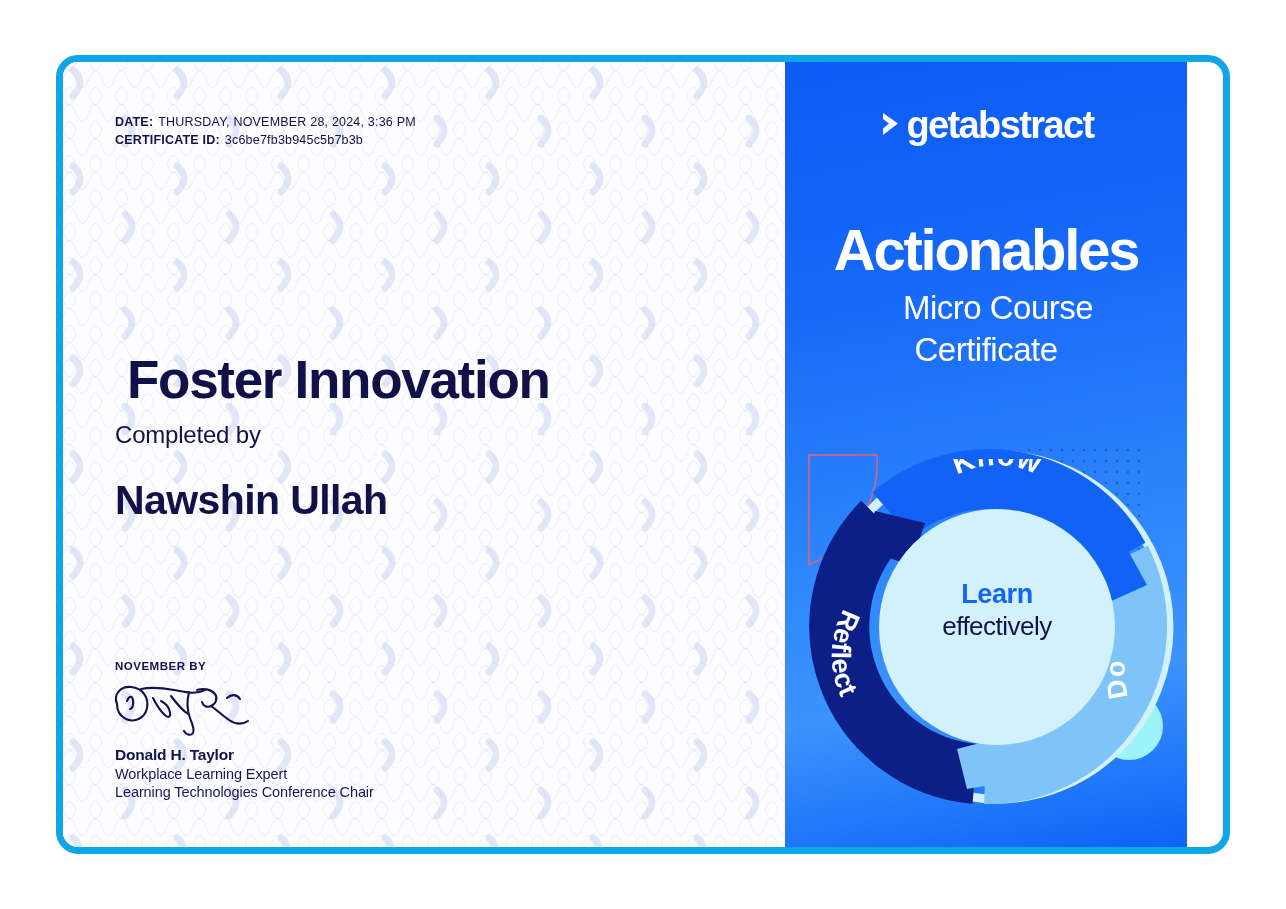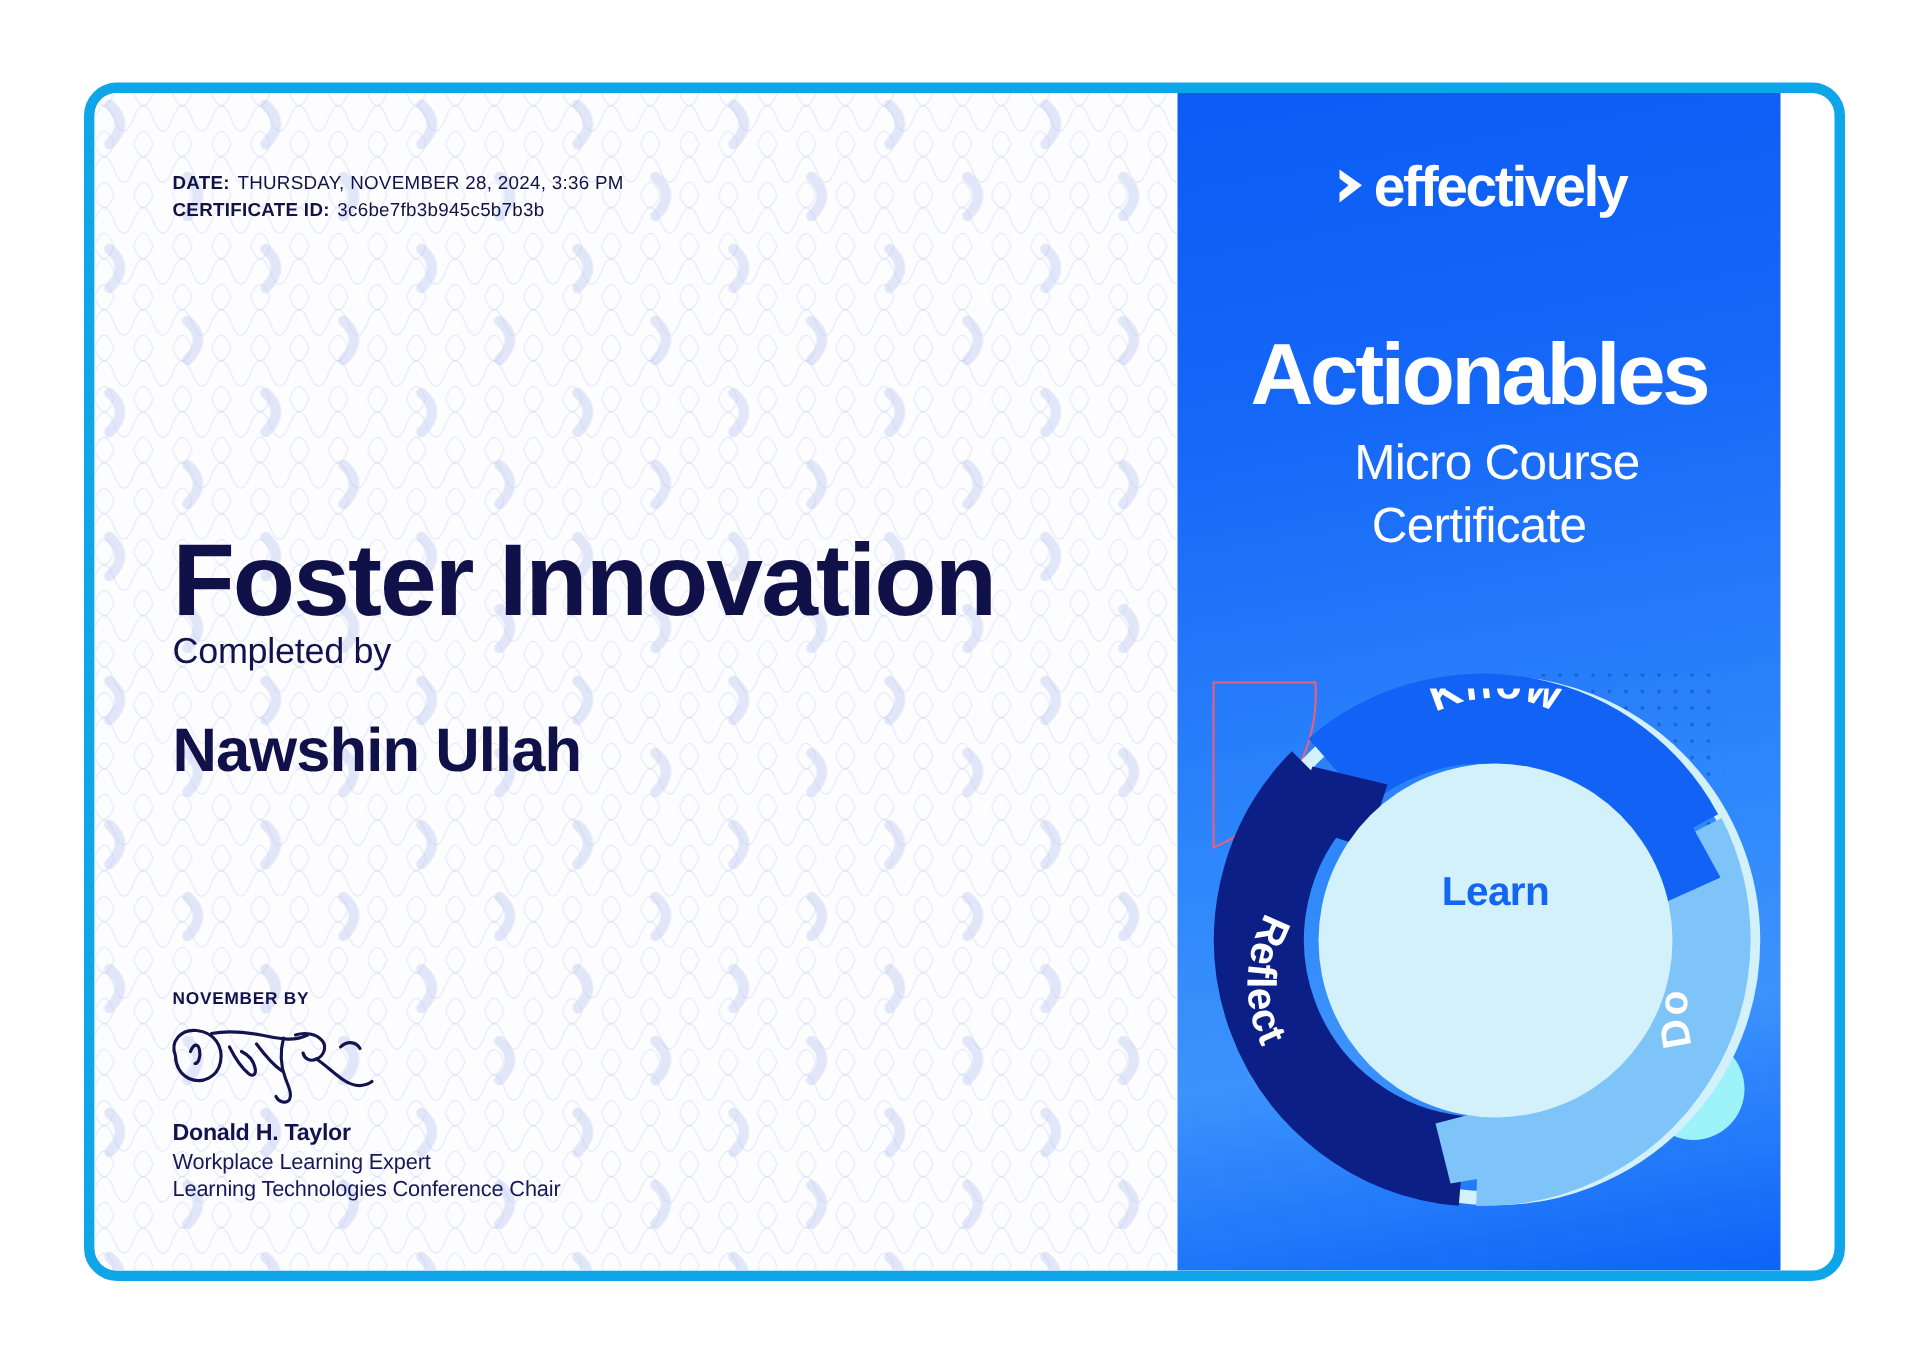--- a/index.html
+++ b/index.html
@@ -60,23 +60,23 @@
     letter-spacing: .2px;
   }
   .meta-value {
     font-weight: normal;
     margin-left: 5px;
     letter-spacing: .2px;
   }
 
   #course-title {
     position: absolute;
-    left: 52px;
+    left: 64px;
     top: 290px;
-    font-size: 68px;
+    font-size: 53px;
     font-weight: bold;
     color: #11114a;
     letter-spacing: -1.3px;
     line-height: 1.05;
     white-space: nowrap;
   }
   #completed-by-label {
     position: absolute;
     left: 52px;
     top: 359px;
@@ -281,21 +281,21 @@
       <div class="endorser-role">Learning Technologies Conference Chair</div>
     </div>
   </div>
 
   <div id="blue-panel">
 
     <div id="brand-logo">
       <svg id="brand-chevron-icon" width="26" height="34" viewBox="0 0 26 34" xmlns="http://www.w3.org/2000/svg">
         <path d="M5,5 L20,15.5 L5,27 L5,20.5 L11,15.5 L5,11 Z" fill="#ffffff"></path>
       </svg>
-      <span id="brand-wordmark">effectively</span>
+      <span id="brand-wordmark">getabstract</span>
     </div>
 
     <div id="panel-heading">
       <div id="actionables-title">Actionables</div>
       <div id="panel-subtitle-1">Micro Course</div>
       <div id="panel-subtitle-2">Certificate</div>
     </div>
 
     <div id="cycle-diagram">
 
@@ -364,16 +364,17 @@
               <path id="doArc" d="M12,8 A 80,80 0 0 1 6,96" fill="none"></path>
             </defs>
           <text fill="#ffffff" font-family="Liberation Sans, sans-serif" font-size="27" font-weight="bold" letter-spacing=".5" transform="rotate(172 45 55)">
             <textPath href="#doArc" startOffset="50%" text-anchor="middle">Do</textPath>
           </text>
         </svg>
       </div>
 
       <div id="center-text">
         <div id="learn-word">Learn</div>
+        <div id="effectively-word">effectively</div>
       </div>
     </div>
   </div>
 </div>
 
 </body></html>

